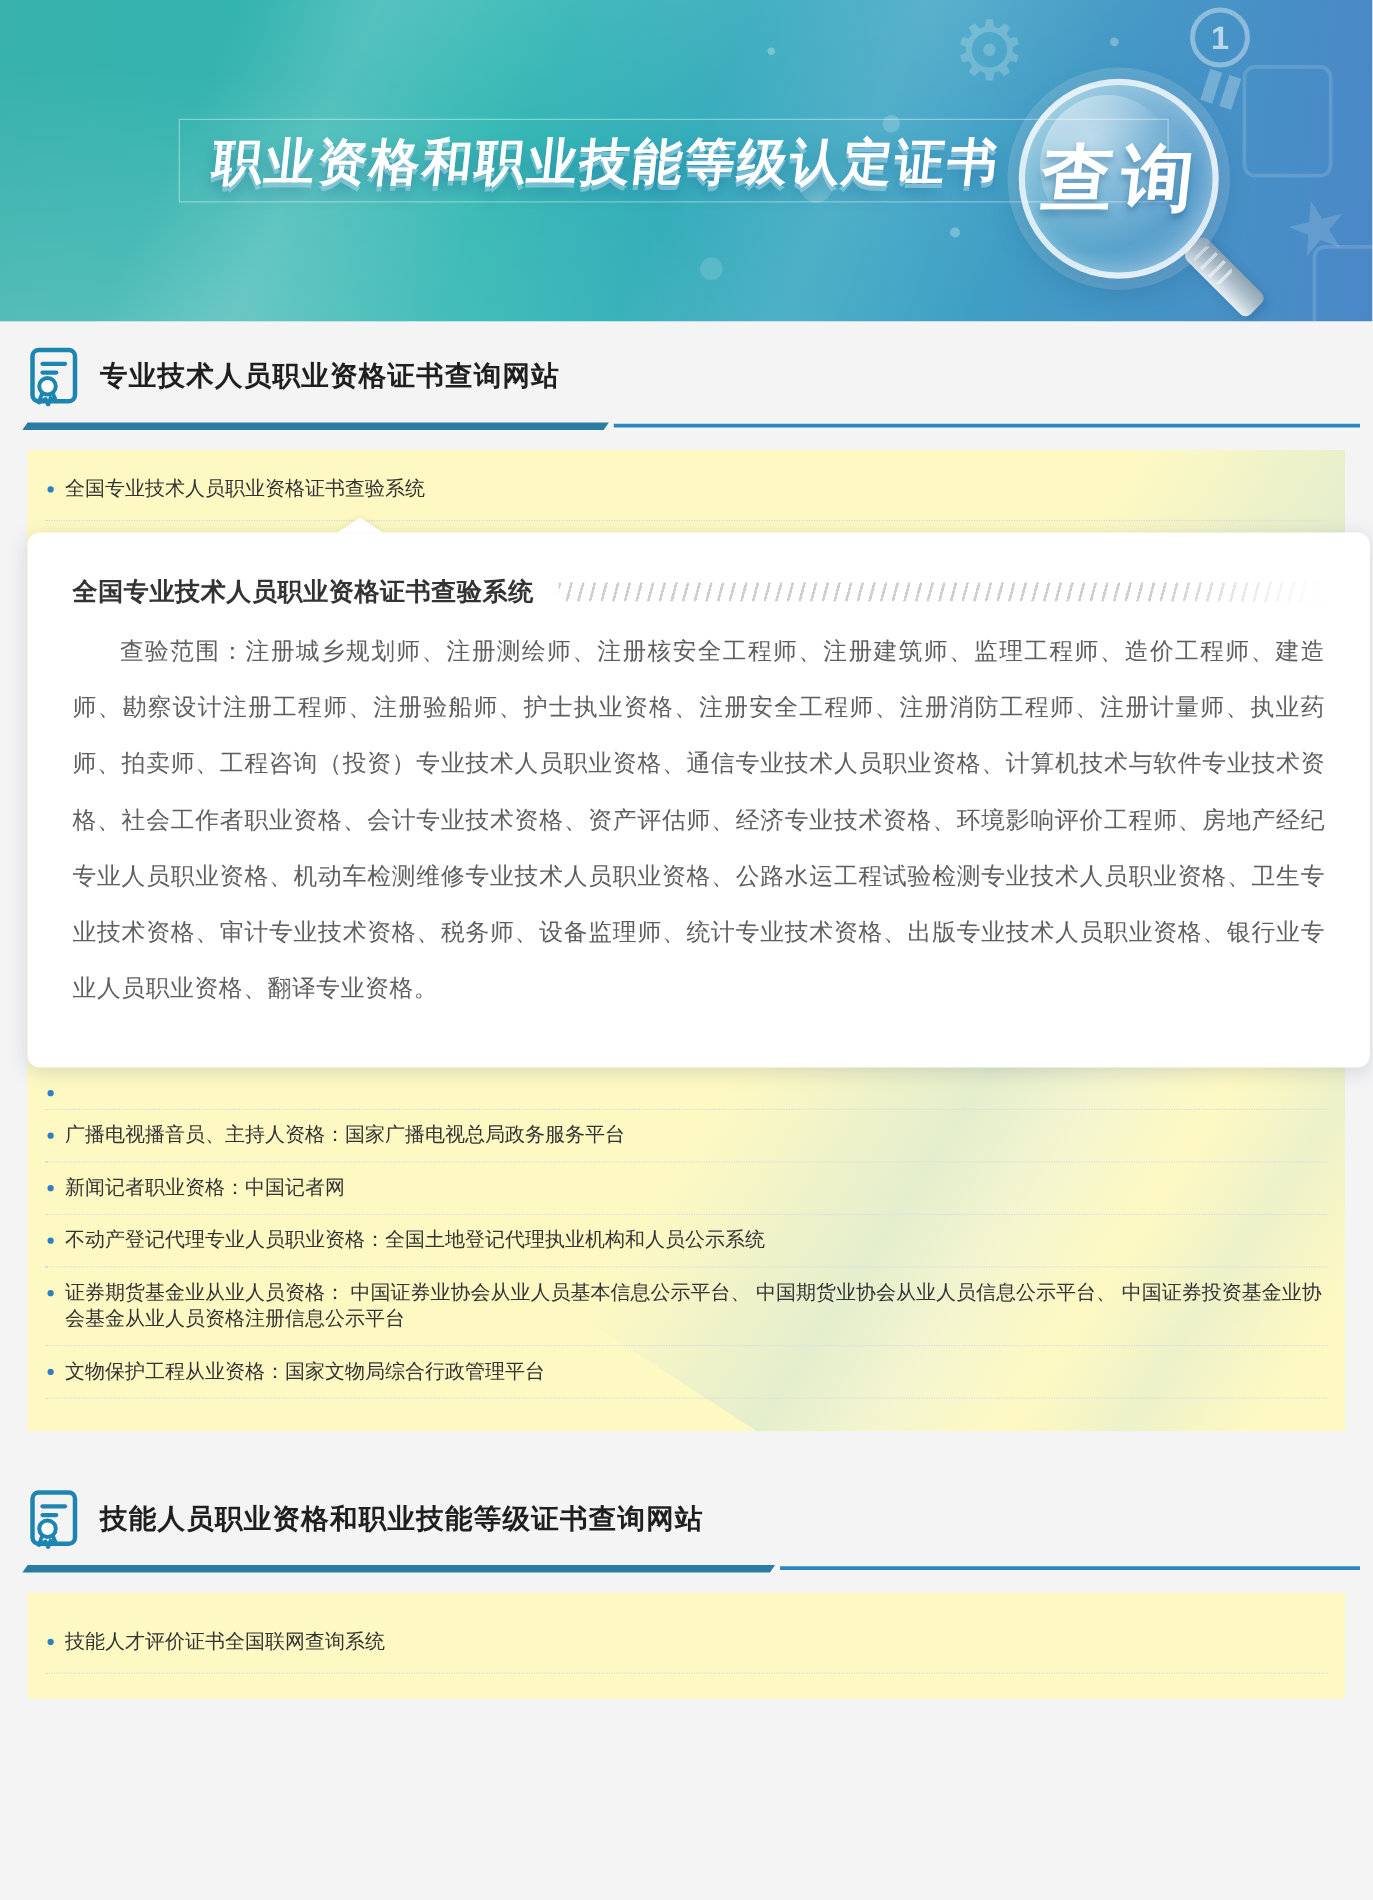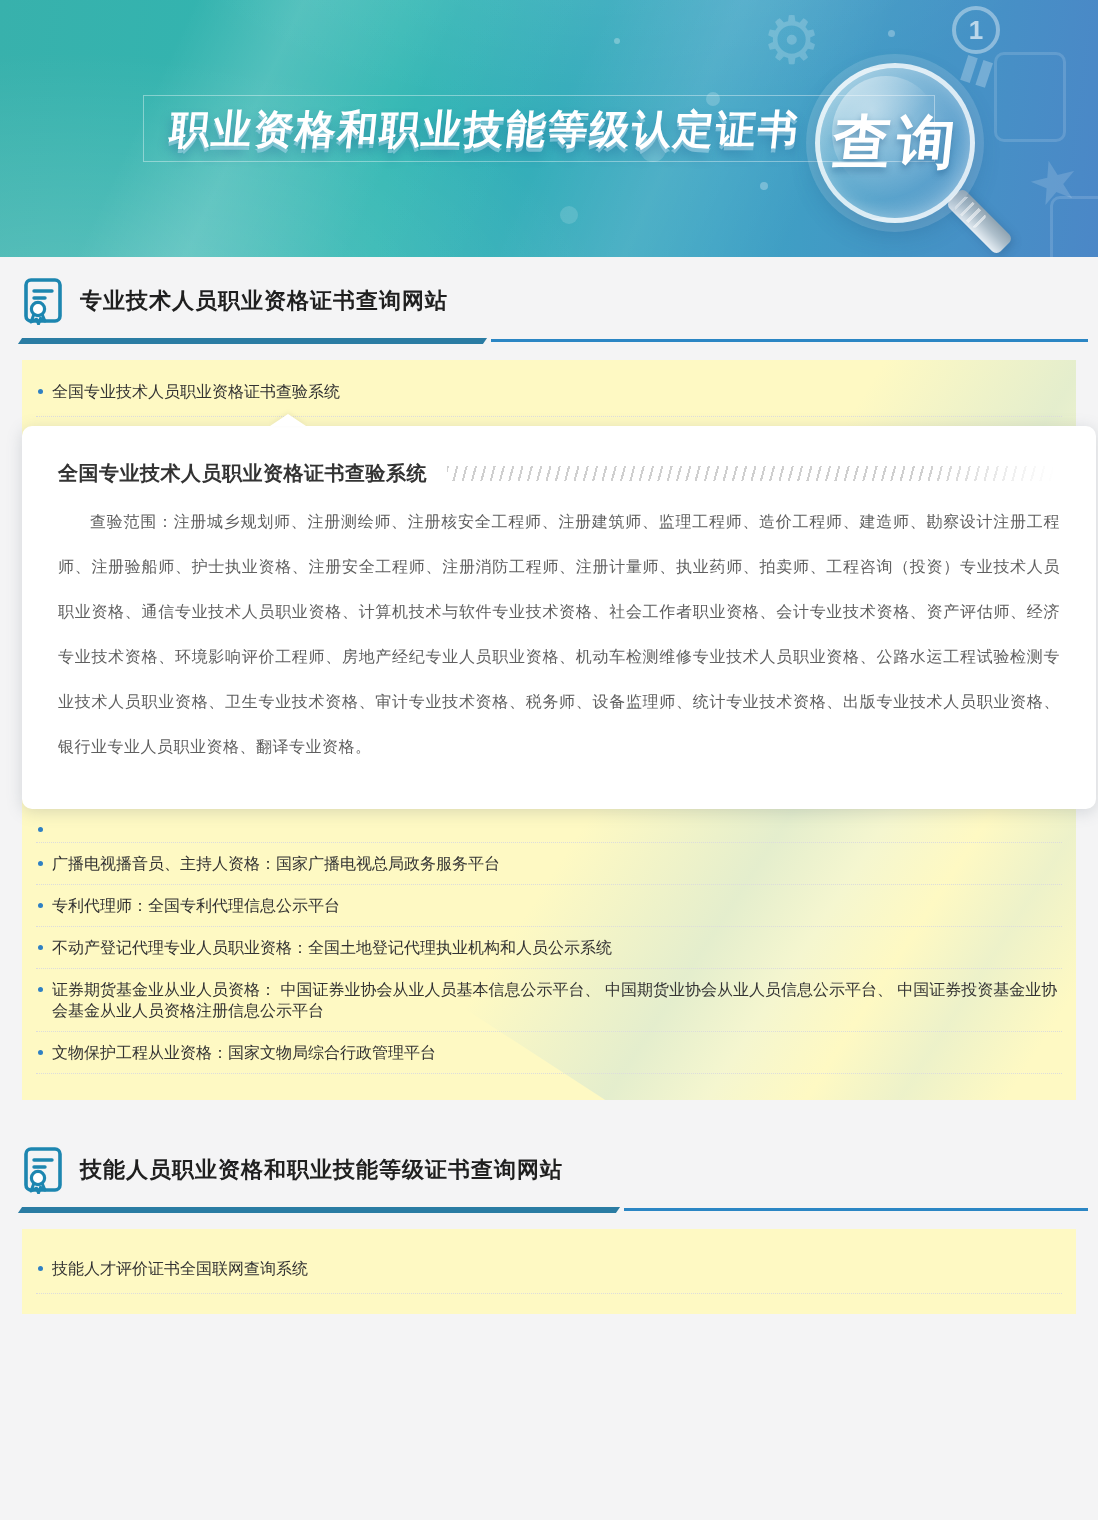--- a/index.html
+++ b/index.html
@@ -143,21 +143,21 @@
     filter:drop-shadow(0 -2px 2px rgba(0,0,0,0.05));
   }
   .panel-head{ display:flex; align-items:center; }
   .panel-title{ font-size:20px; font-weight:bold; color:#333; letter-spacing:0.5px; white-space:nowrap; }
   .hatch{
     flex:1; height:15px; margin-left:20px;
     background:linear-gradient(90deg, rgba(255,255,255,0) 78%, #fff 99%),
       repeating-linear-gradient(105deg, #cfcfcf 0 2px, rgba(0,0,0,0) 2px 9px);
   }
   .panel-body{
-    margin-top:12px; font-size:16px; line-height:45px; color:#5f5f5f;
+    margin-top:12px; font-size:19px; line-height:45px; color:#5f5f5f;
     text-align:justify; text-indent:2em; letter-spacing:0.5px;
   }
 </style>
 </head>
 <body>
 
 <div class="banner">
   <span class="deco gear">⚙</span>
   <span class="deco star">★</span>
   <div class="deco medal">
@@ -217,21 +217,21 @@
 
   <div class="row">
     <span class="bullet"></span>
   </div>
   <div class="row">
     <span class="bullet"></span>
     <span>广播电视播音员、主持人资格：国家广播电视总局政务服务平台</span>
   </div>
   <div class="row">
     <span class="bullet"></span>
-    <span>专利代理师：全国专利代理信息公示平台</span>
+    <span>新闻记者职业资格：中国记者网</span>
   </div>
   <div class="row">
     <span class="bullet"></span>
     <span>不动产登记代理专业人员职业资格：全国土地登记代理执业机构和人员公示系统</span>
   </div>
   <div class="row">
     <span class="bullet"></span>
     <span>证券期货基金业从业人员资格： 中国证券业协会从业人员基本信息公示平台、 中国期货业协会从业人员信息公示平台、 中国证券投资基金业协会基金从业人员资格注册信息公示平台</span>
   </div>
   <div class="row">

